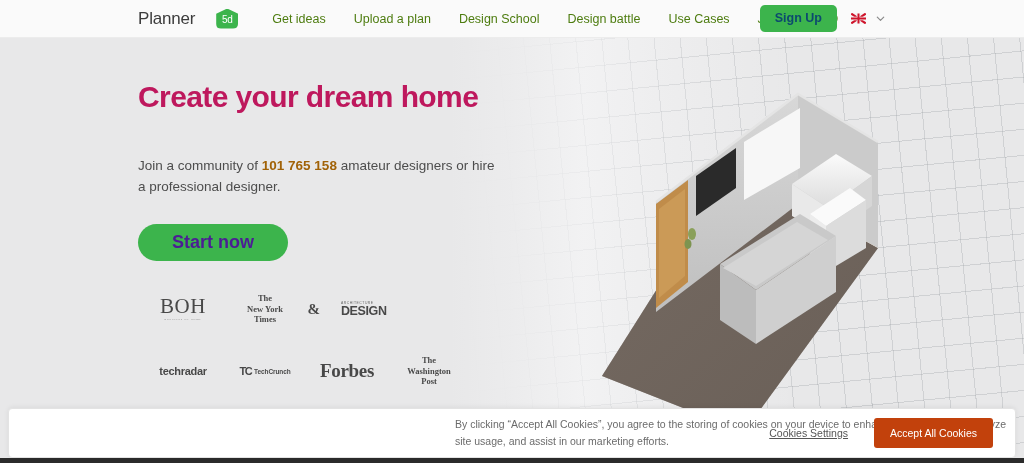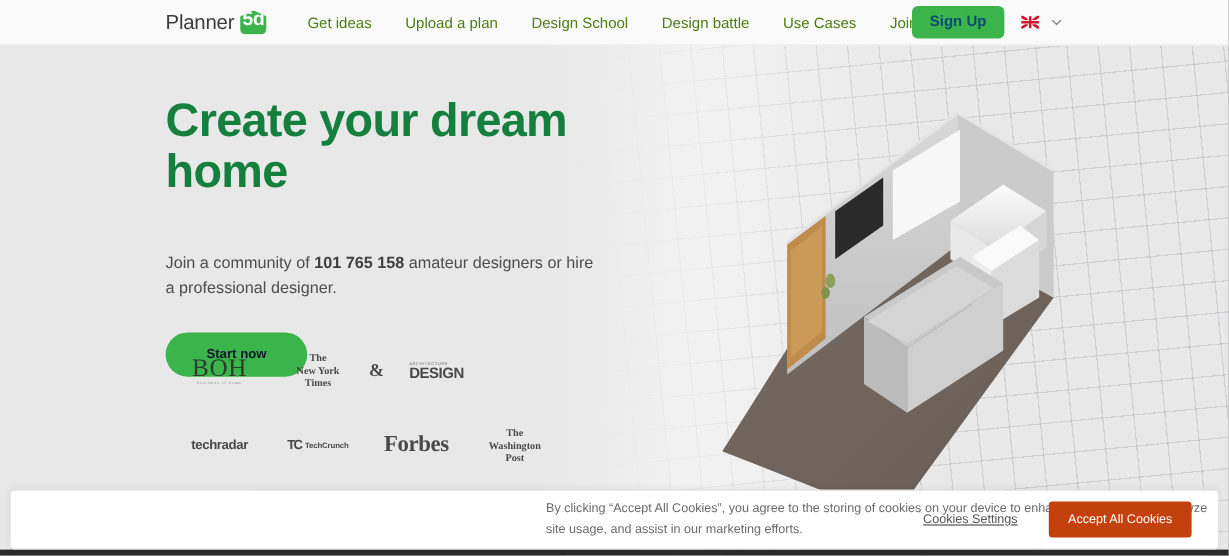--- a/index.html
+++ b/index.html
@@ -9,30 +9,30 @@
     background:#2b2b2b;
   }
   #page { position:relative; width:1024px; height:463px; overflow:hidden; background:#e8e8e9; }
 
   
   .header {
     position:absolute; left:0; top:0; width:1024px; height:38px;
     background:#fafafa; border-bottom:1px solid #ececec;
     display:flex; align-items:center; z-index:20;
   }
-  .logo { display:flex; align-items:flex-start; margin-left:138px; }
+  .logo { display:flex; align-items:flex-start; margin-left:138px;gap:16px; }
   .logo-text { font-size:17px; color:#3c3c3c; letter-spacing:-.2px; font-weight:400; }
   .logo-badge {
     position:relative; width:22px; height:20px; margin-left:5px;
     background:#3cb44c; border-radius:4px 4px 5px 5px;
     display:flex; align-items:flex-end; justify-content:center;
     clip-path: polygon(50% 0%, 100% 26%, 100% 100%, 0% 100%, 0% 26%);
   }
   .logo-badge span {
-    font-size:16px; font-weight:700; color:#fff; line-height:1;
+    font-size:10px; font-weight:400; color:#fff; line-height:1;
     padding-bottom:4px; letter-spacing:-.3px;margin-top:45px;
   }
   .nav { display:flex; align-items:center; margin-left:34px; gap:28px; }
   .nav a { font-size:12.5px; color:#4d7c0f; text-decoration:none; white-space:nowrap; }
 
   .header-right { position:absolute; right:138px; display:flex; align-items:center; gap:14px; }
   .signup {
     background:#3cb44c; color:#0c4a6e; font-size:12.5px; font-weight:700;
     border:none; border-radius:5px; padding:7px 15px; cursor:pointer; line-height:1;
   }
@@ -58,28 +58,28 @@
   .grid-mask {
     position:absolute; inset:0;
     background:linear-gradient(90deg,
       #e8e8e9 0%, #e8e8e9 44%, rgba(236,236,237,.96) 50%,
       rgba(246,246,247,.70) 57%, rgba(252,252,253,.25) 66%, rgba(255,255,255,0) 78%);
   }
   .grid-white { position:absolute; left:46%; top:0; right:0; bottom:0; background:#fff; z-index:-1; }
 
   .hero-copy { position:absolute; left:138px; top:42px; width:360px; z-index:6; }
   .hero-title {
-    font-size:39px; font-weight:700; color:#15803d; letter-spacing:-.6px;
+    font-size:30px; font-weight:700; color:#be185d; letter-spacing:-.6px;
     line-height:1.1; margin-bottom:22px;
   }
   .hero-sub { font-size:13.5px; color:#4d4d4d; line-height:1.55; }
-  .hero-sub b { font-weight:700; color:#404040;text-align:right; }
+  .hero-sub b { font-weight:700; color:#a16207;text-align:right; }
   .start-now {
-    margin-top:26px; background:#3cb44c; color:#0f172a; border:none;
-    border-radius:22px; padding:0 34px; height:37px; font-size:11px;
+    margin-top:26px; background:#3cb44c; color:#4c1d95; border:none;
+    border-radius:22px; padding:0 34px; height:37px; font-size:18px;
     font-weight:700; cursor:pointer;
   }
 
   
   .press { position:absolute; left:142px; top:240px; width:330px; z-index:6; }
   .press-row { display:flex; align-items:center; height:62px; }
   .press-cell { width:82px; display:flex; align-items:center; justify-content:center;
                 color:#252525; opacity:.82; text-align:center; }
 
   .l-boh { font-family:"Liberation Serif", serif; font-size:21px; letter-spacing:.5px; line-height:1; }

